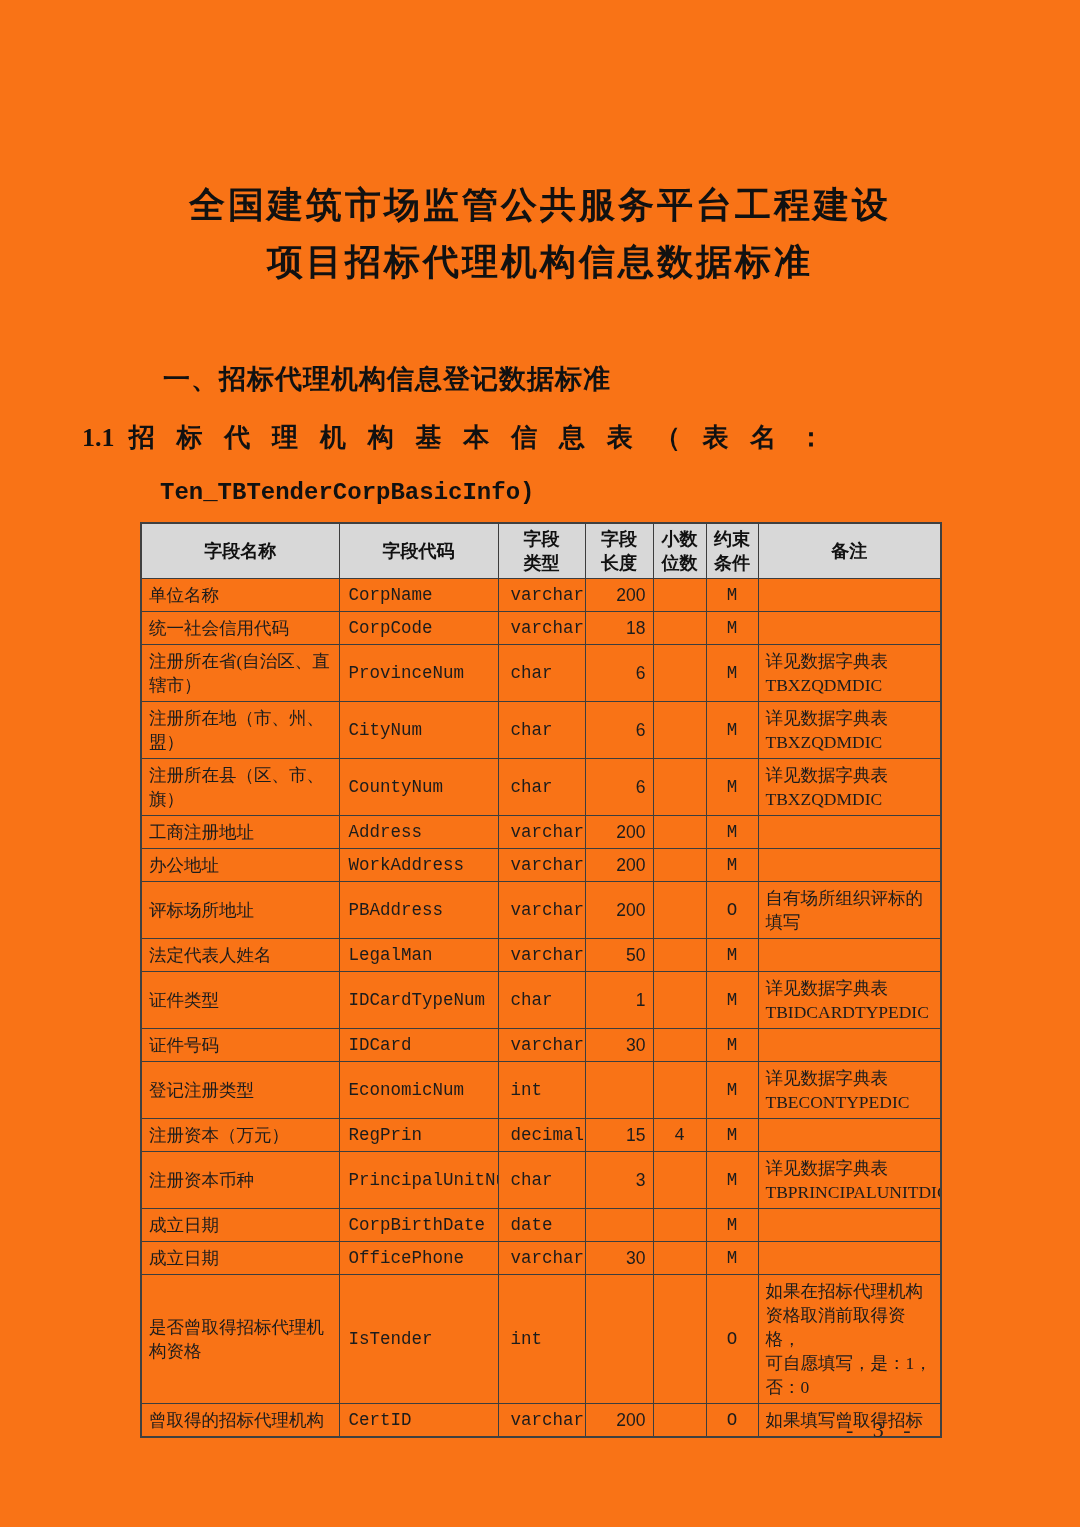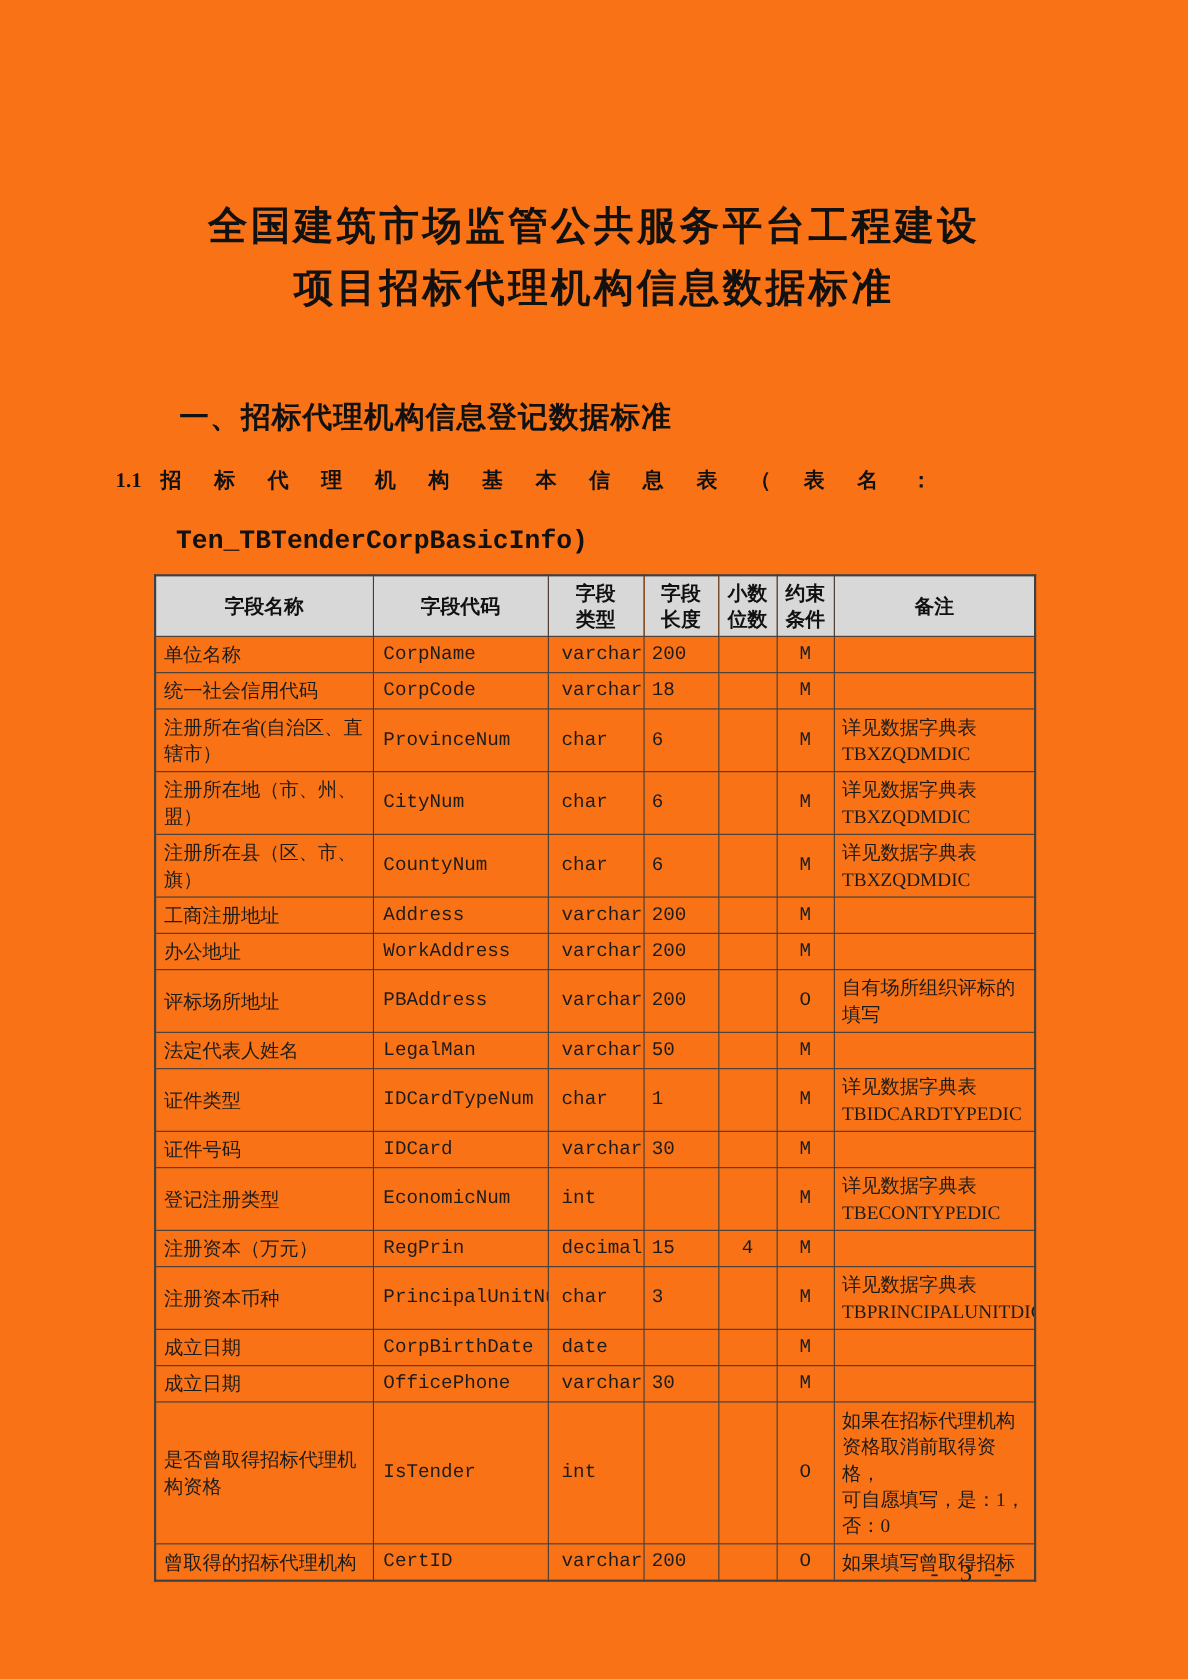--- a/index.html
+++ b/index.html
@@ -24,25 +24,25 @@
   .section-heading {
     margin:74px 0 0 163px;
     font-family:"Liberation Sans", sans-serif;
     font-weight:700;
     font-size:27px;
     line-height:30px;
     letter-spacing:1px;
     color:#111;
   }
   .subsection-heading {
-    margin:30px 0 0 105px;
+    margin:30px 0 0 82px;
     width:742px;
     font-family:"Liberation Serif", serif;
     font-weight:700;
-    font-size:19px;
+    font-size:26px;
     line-height:28px;
     text-align:justify;
     text-align-last:justify;
     color:#111;
   }
   .table-name-code {
     margin:27px 0 0 160px;
     font-family:"Liberation Mono", "DejaVu Sans Mono", monospace;
     font-weight:700;
     font-size:24px;
@@ -74,21 +74,21 @@
   }
   .field-table td {
     font-size:17.5px;
     line-height:24px;
     padding:4px 7px;
     color:#1c1c1c;
   }
   td.c-name   { font-family:"Liberation Serif", serif; text-align:left; }
   td.c-code   { font-family:"Liberation Mono", "DejaVu Sans Mono", monospace; text-align:left; padding-left:9px; }
   td.c-type   { font-family:"Liberation Mono", "DejaVu Sans Mono", monospace; text-align:left; padding-left:12px; }
-  td.c-length { font-family:Liberation Mono, monospace; text-align:left; }
+  td.c-length { font-family:Liberation Sans, sans-serif; text-align:right; }
   td.c-dec    { font-family:"Liberation Mono", "DejaVu Sans Mono", monospace; text-align:center; }
   td.c-constraint { font-family:"Liberation Mono", "DejaVu Sans Mono", monospace; text-align:center; }
   td.c-remark { font-family:"Liberation Serif", serif; text-align:left; white-space:pre-line; }
   .page-number {
     position:absolute;
     top:1417px; left:846px;
     font-family:"Liberation Serif", serif;
     font-size:22px;
     letter-spacing:7px;
     color:#222;

